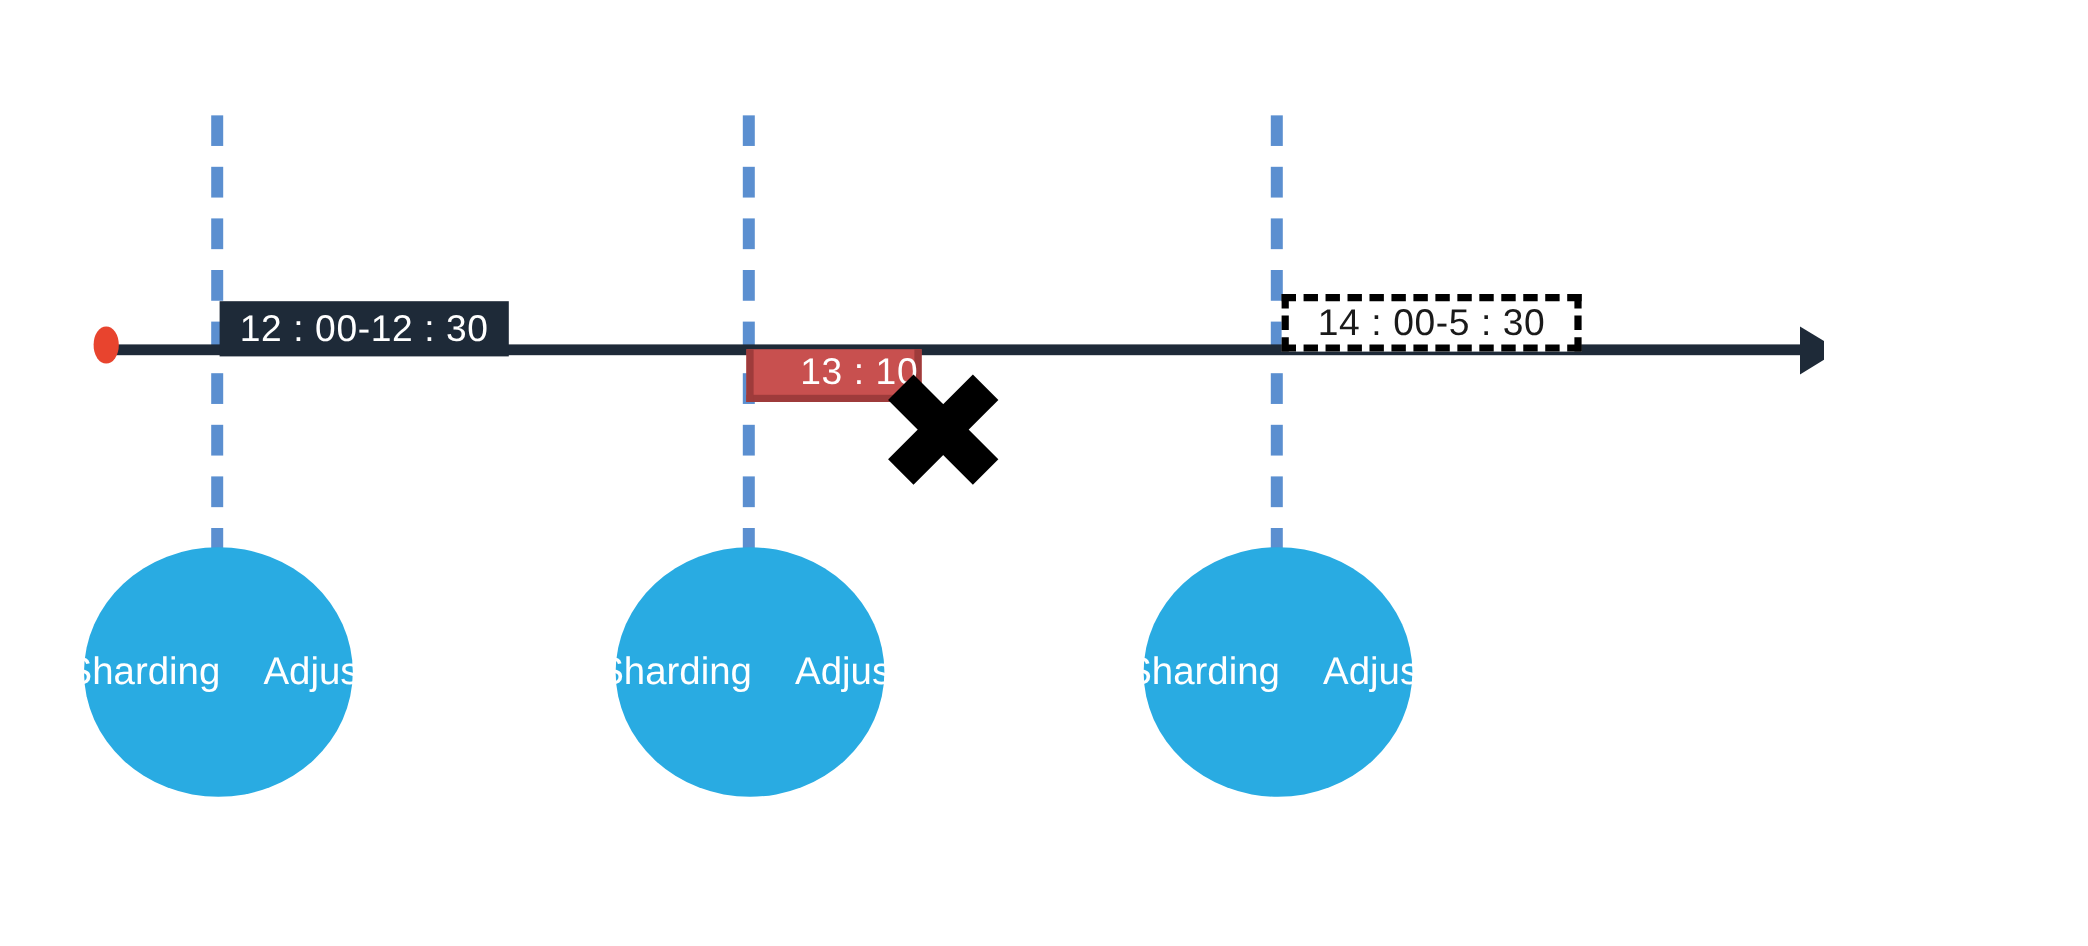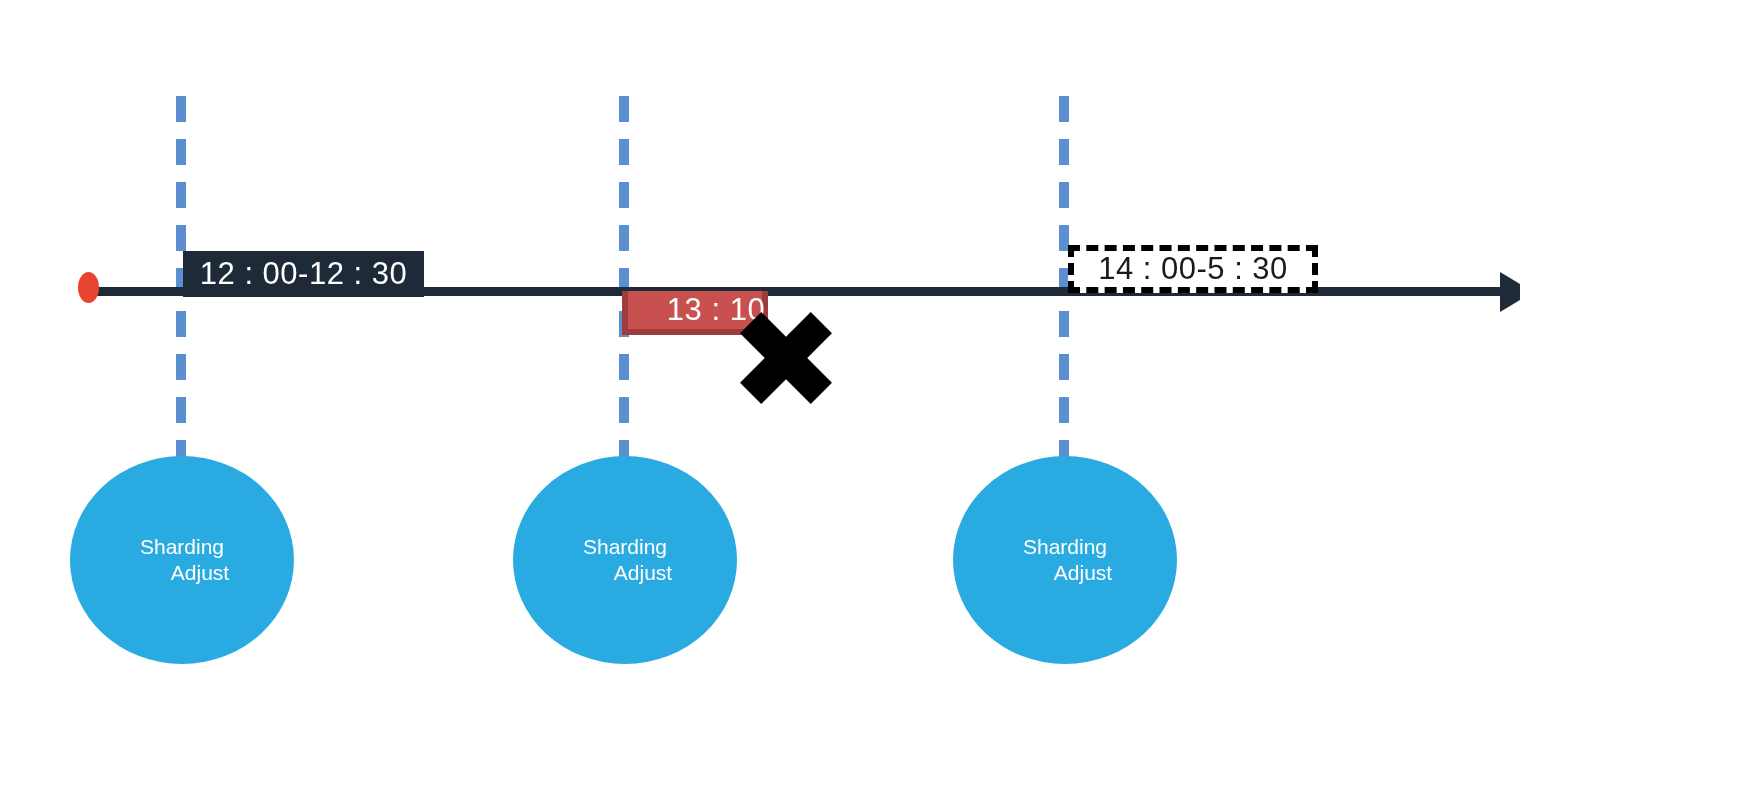--- a/index.html
+++ b/index.html
@@ -110,27 +110,27 @@
     margin-top: -15px;
     background: #000000;
   }
   .x-mark span.a { transform: rotate(45deg); }
   .x-mark span.b { transform: rotate(-45deg); }
 
   
   .node {
     position: absolute;
     display: flex;
-    flex-direction: column;
+    flex-direction: row;
     align-items: center;
     justify-content: center;
     border-radius: 50%;
     background: #29abe2;
     color: #ffffff;
-    font-size: 21px;
+    font-size: 32px;
     line-height: 1.22;
     text-align: center;
   }
   .node .line2 { display: block; margin-left: 36px; }
 </style>
 </head>
 <body>
 
 <div id="canvas">
 

